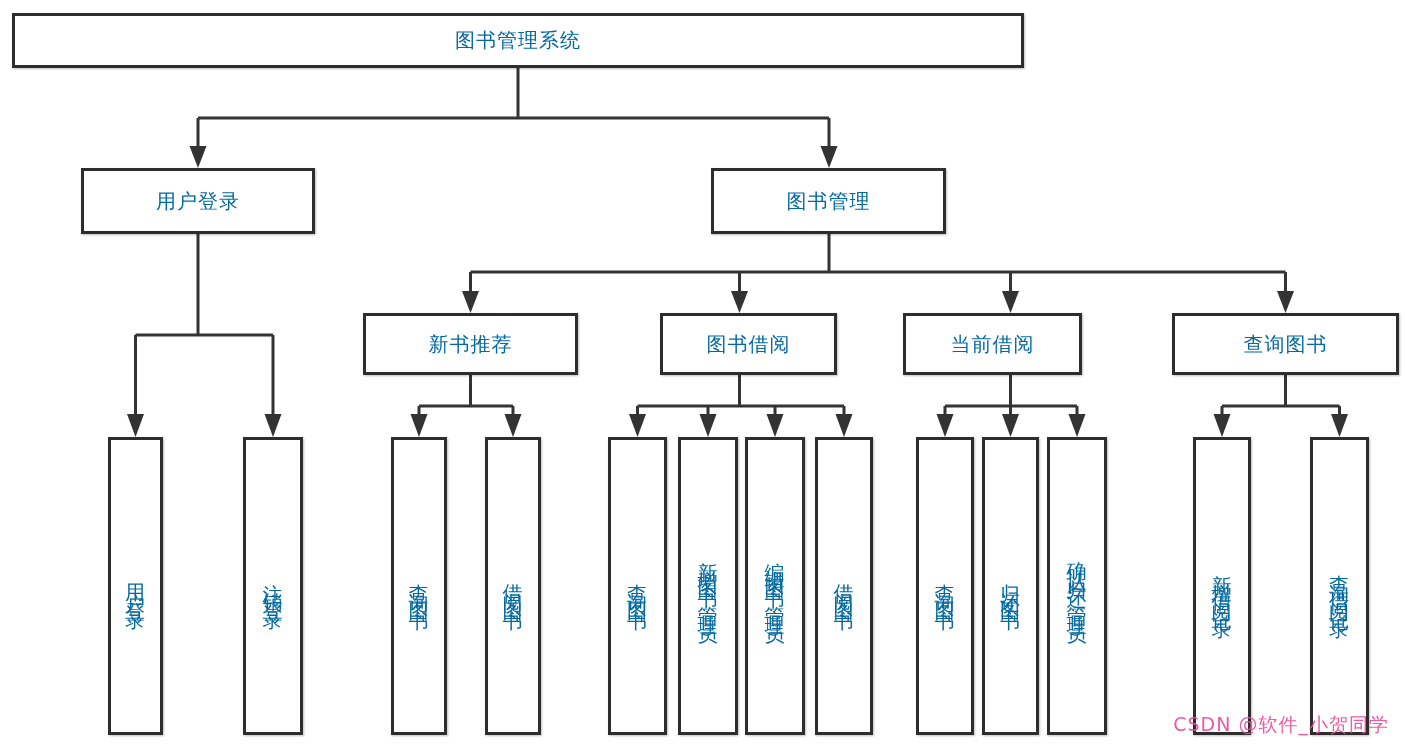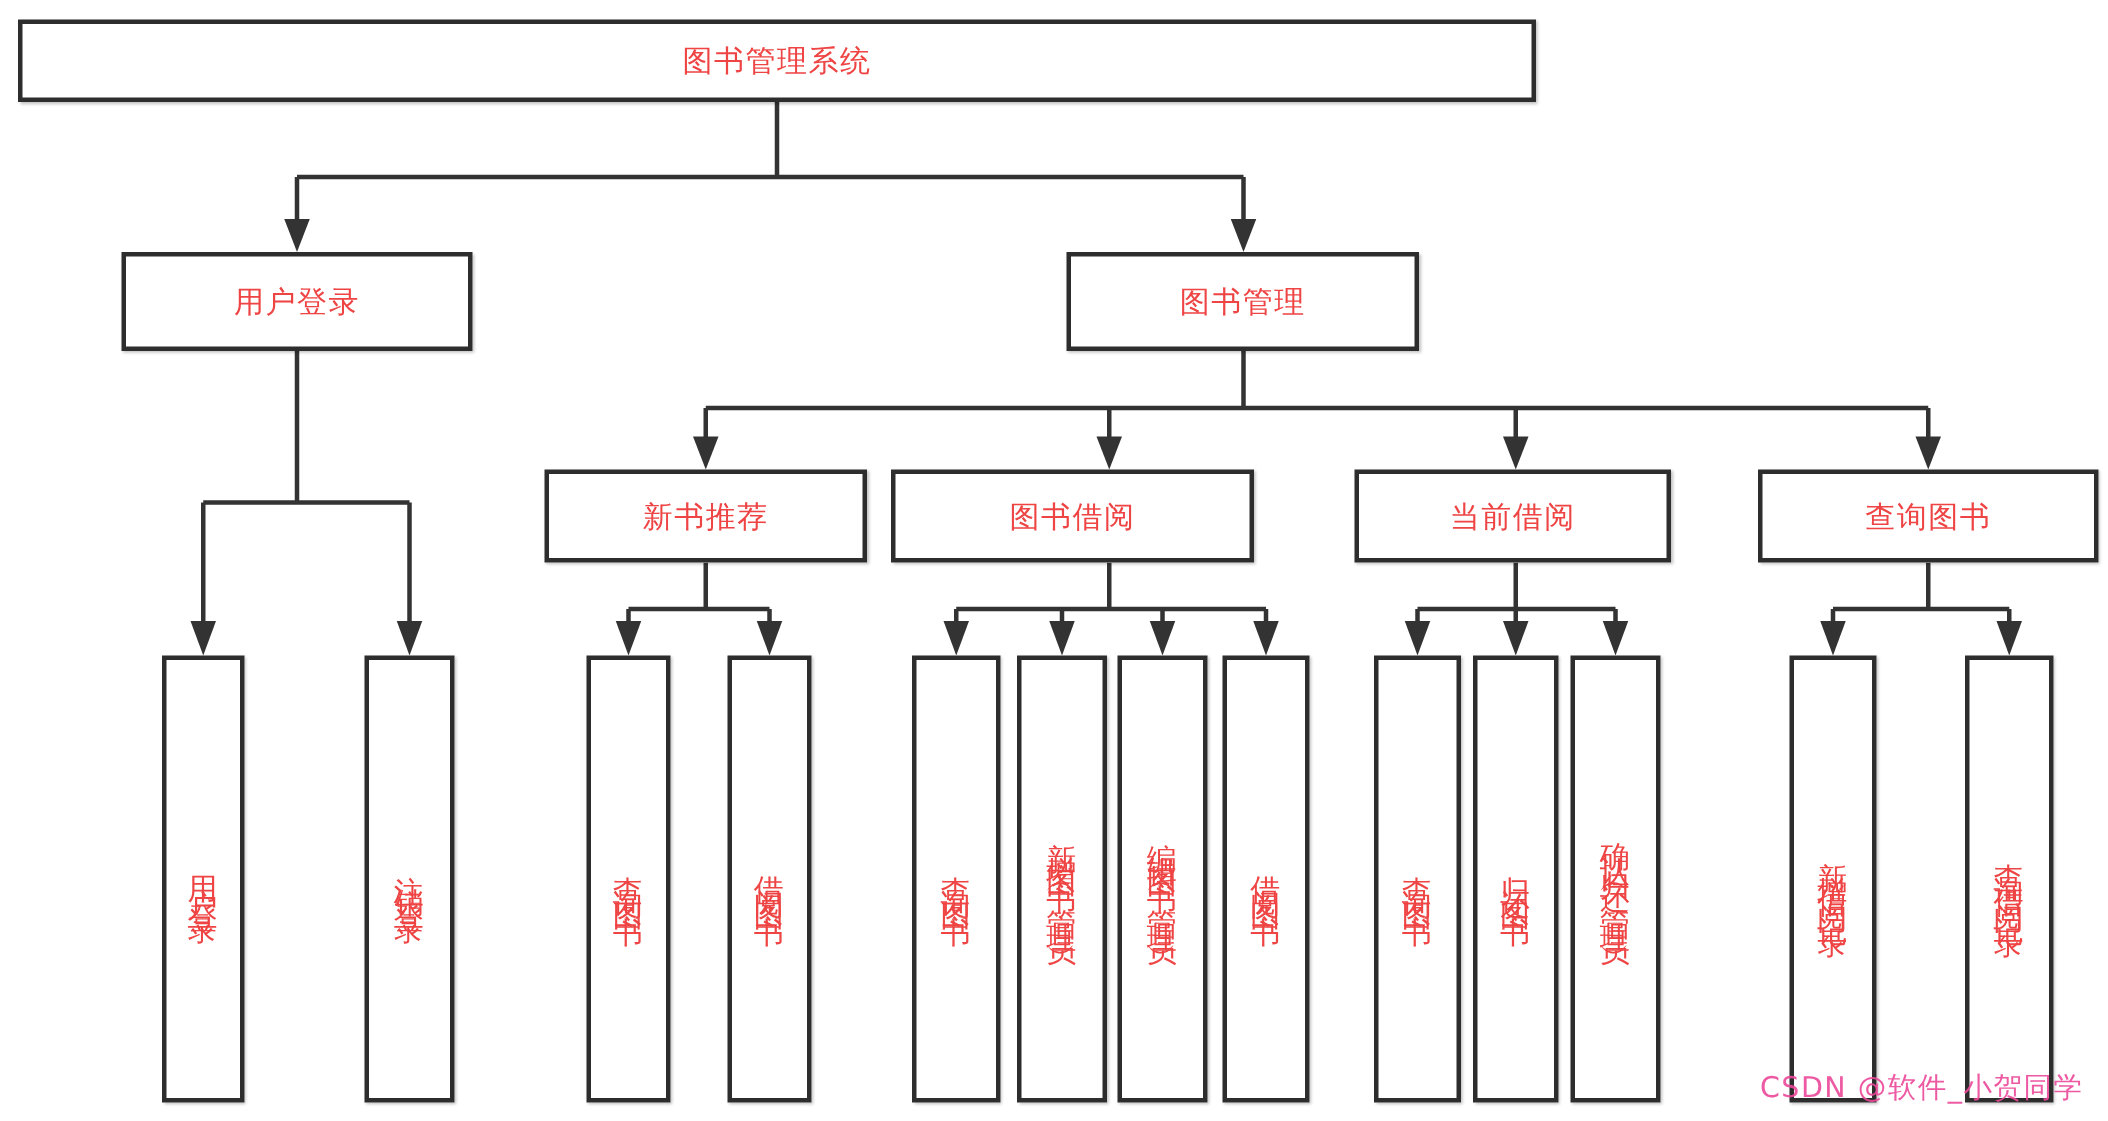--- a/index.html
+++ b/index.html
@@ -23,21 +23,21 @@
   }
   .box {
     position: absolute;
     box-sizing: border-box;
     background: #ffffff;
     border: 3px solid #2d2d2d;
     box-shadow: 1px 1px 2px rgba(0,0,0,0.25);
     display: flex;
     align-items: center;
     justify-content: center;
-    color: #ef4444;
+    color: #0369a1;
     z-index: 2;
   }
   .hbox .lbl {
     font-size: 20px;
     letter-spacing: 1px;
     white-space: nowrap;
   }
   .vbox .vlbl {
     writing-mode: vertical-rl;
     text-orientation: mixed;
@@ -103,24 +103,24 @@
   <div class="box hbox" style="left:81px;top:168px;width:234px;height:66px">
     <span class="lbl">用户登录</span>
   </div>
   <div class="box hbox" style="left:711px;top:168px;width:235px;height:66px">
     <span class="lbl">图书管理</span>
   </div>
 
   <div class="box hbox" style="left:363px;top:313px;width:215px;height:62px">
     <span class="lbl">新书推荐</span>
   </div>
-  <div class="box hbox" style="left:594px;top:313px;width:242px;height:62px">
+  <div class="box hbox" style="left:660px;top:313px;width:177px;height:62px">
     <span class="lbl">图书借阅</span>
   </div>
-  <div class="box hbox" style="left:903px;top:313px;width:211px;height:62px">
+  <div class="box hbox" style="left:903px;top:313px;width:179px;height:62px">
     <span class="lbl">当前借阅</span>
   </div>
   <div class="box hbox" style="left:1172px;top:313px;width:227px;height:62px">
     <span class="lbl">查询图书</span>
   </div>
 
   <div class="box vbox" style="left:108px;top:437px;width:55px;height:298px">
     <span class="vlbl">用户登录</span>
   </div>
   <div class="box vbox" style="left:243px;top:437px;width:60px;height:298px">

